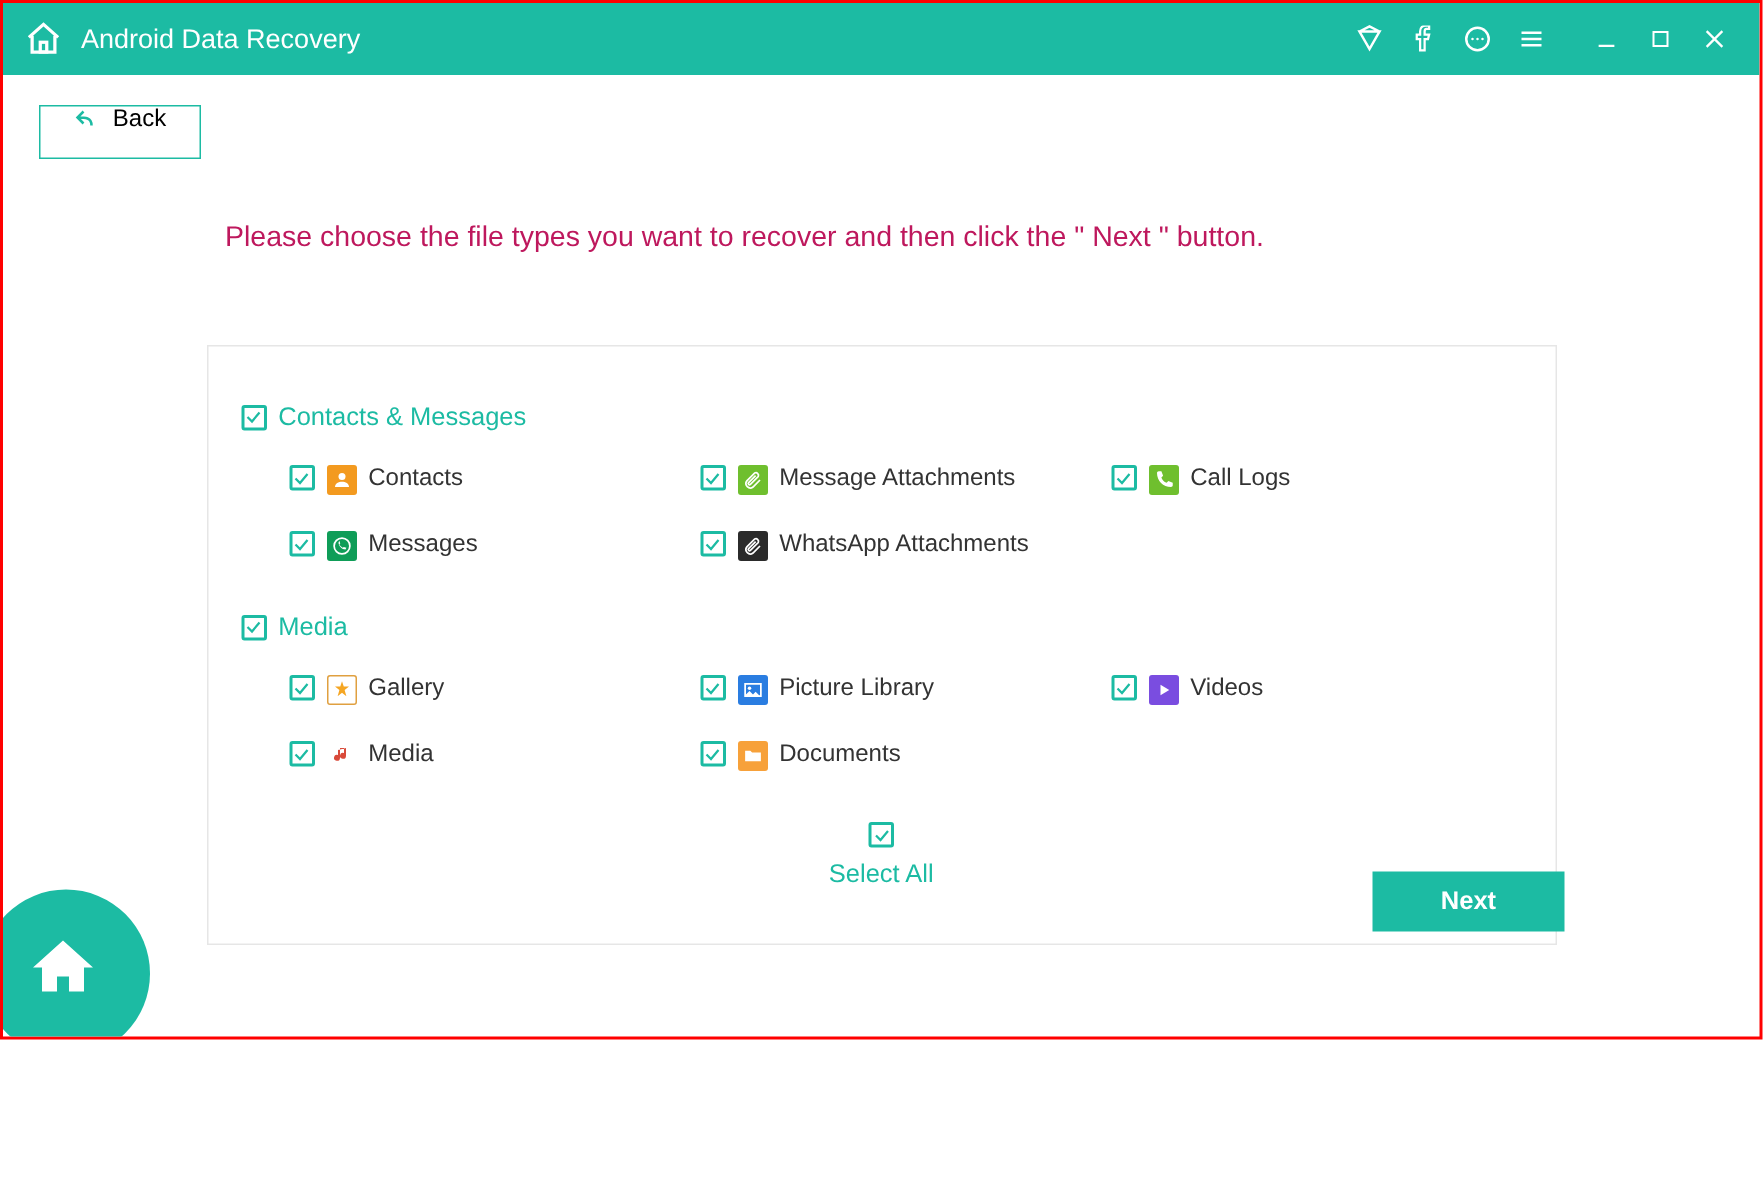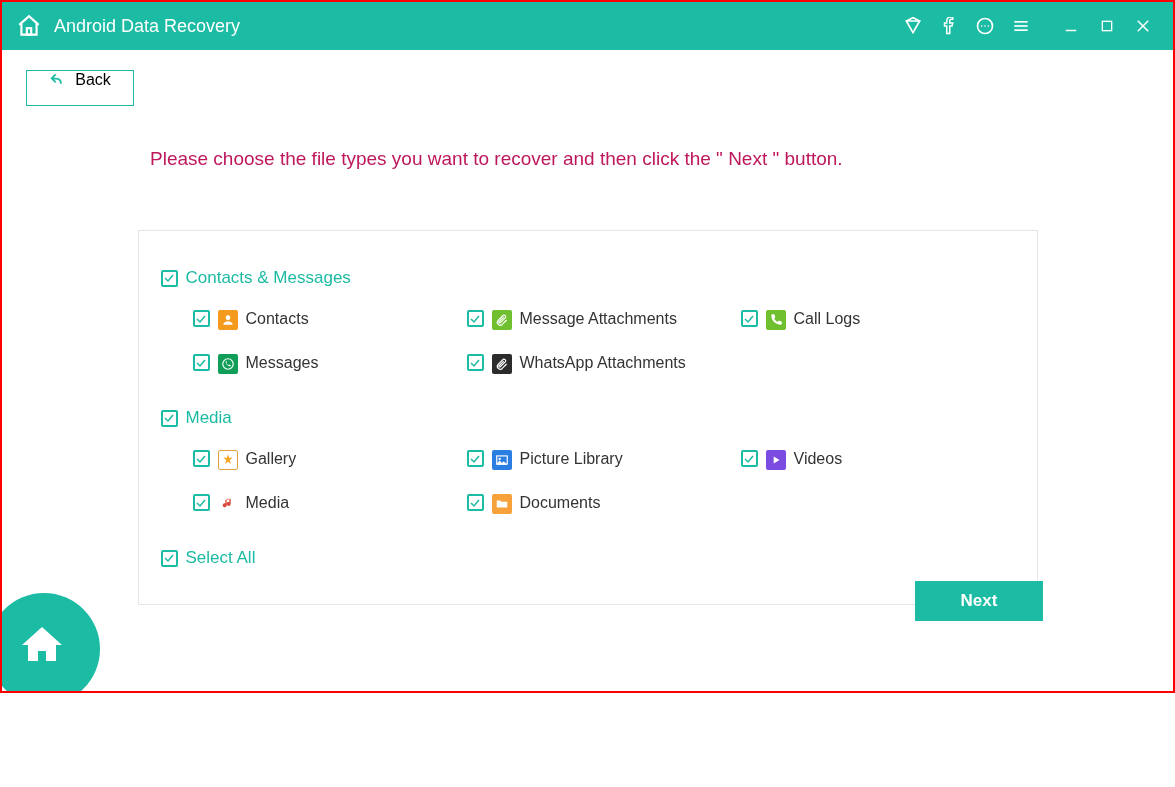--- a/index.html
+++ b/index.html
@@ -30,21 +30,21 @@
   }
   .section-head { display:flex; align-items:center; gap:8px; color:#1cbba3; font-size:17px; margin-bottom:22px; }
   .chk {
     width:17px; height:17px; border:2px solid #1cbba3; border-radius:2px; display:inline-flex;
     align-items:center; justify-content:center; background:#fff; flex-shrink:0; cursor:pointer;
   }
   .chk svg { width:12px; height:12px; stroke:#1cbba3; stroke-width:3; fill:none; }
   .grid { display:grid; grid-template-columns: 1fr 1fr 1fr; row-gap:24px; margin: 0 0 34px 32px; }
   .item { display:flex; align-items:flex-start; gap:8px; color:#333; font-size:16px; }
   .itm-ico { width:20px; height:20px; display:flex; align-items:center; justify-content:center; border-radius:2px; flex-shrink:0; }
-  .selall { display:flex; align-items:center; gap:8px; color:#1cbba3; font-size:17px; margin-top:0; }
+  .selall { display:flex; align-items:center; gap:8px; color:#1cbba3; font-size:17px; margin-top:0;flex-direction:column; }
   .next-btn {
     position:absolute; right:130px; bottom:70px; width:128px; height:40px; background:#1cbba3;
     color:#fff; border:none; font-size:17px; cursor:pointer;font-weight:bold;
   }
   .home-fab {
     position:absolute; left:-14px; bottom:-14px; width:112px; height:112px; border-radius:50%;
     background:#1cbba3; display:flex; align-items:center; justify-content:center; cursor:pointer;
   }
   .home-fab svg { width:48px; height:48px; fill:#fff; margin: -8px 0 0 -4px; }
   

